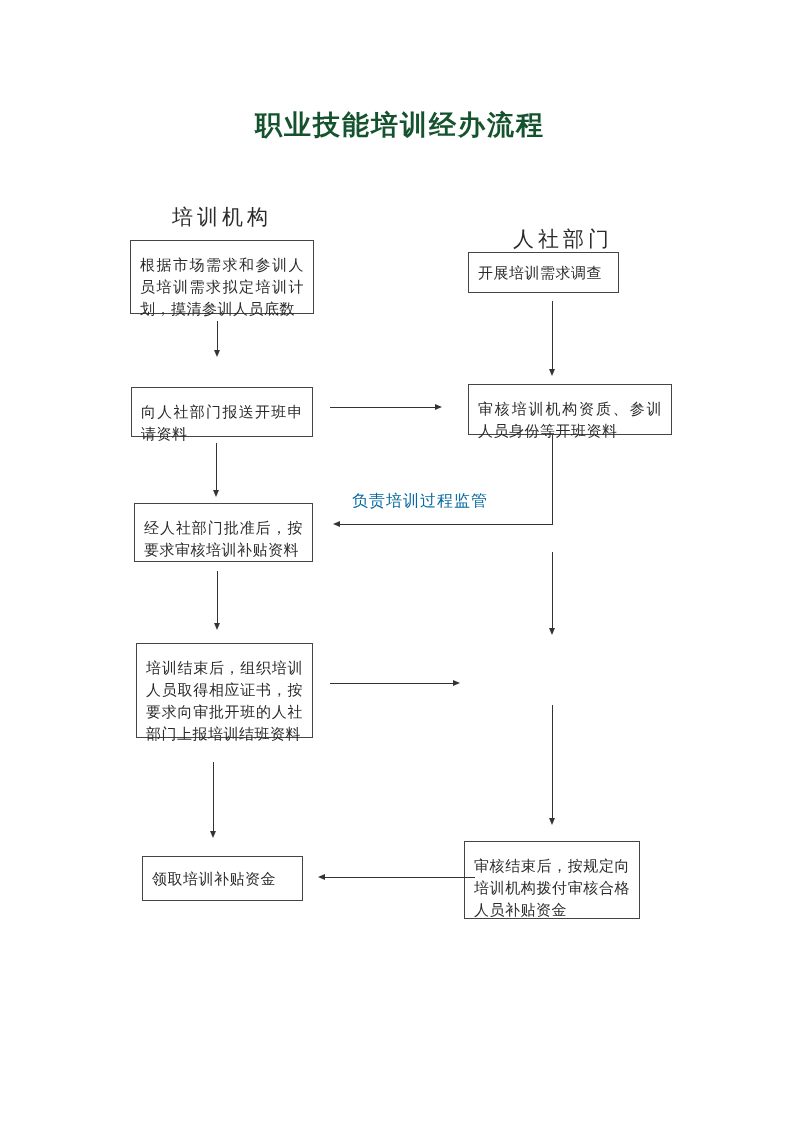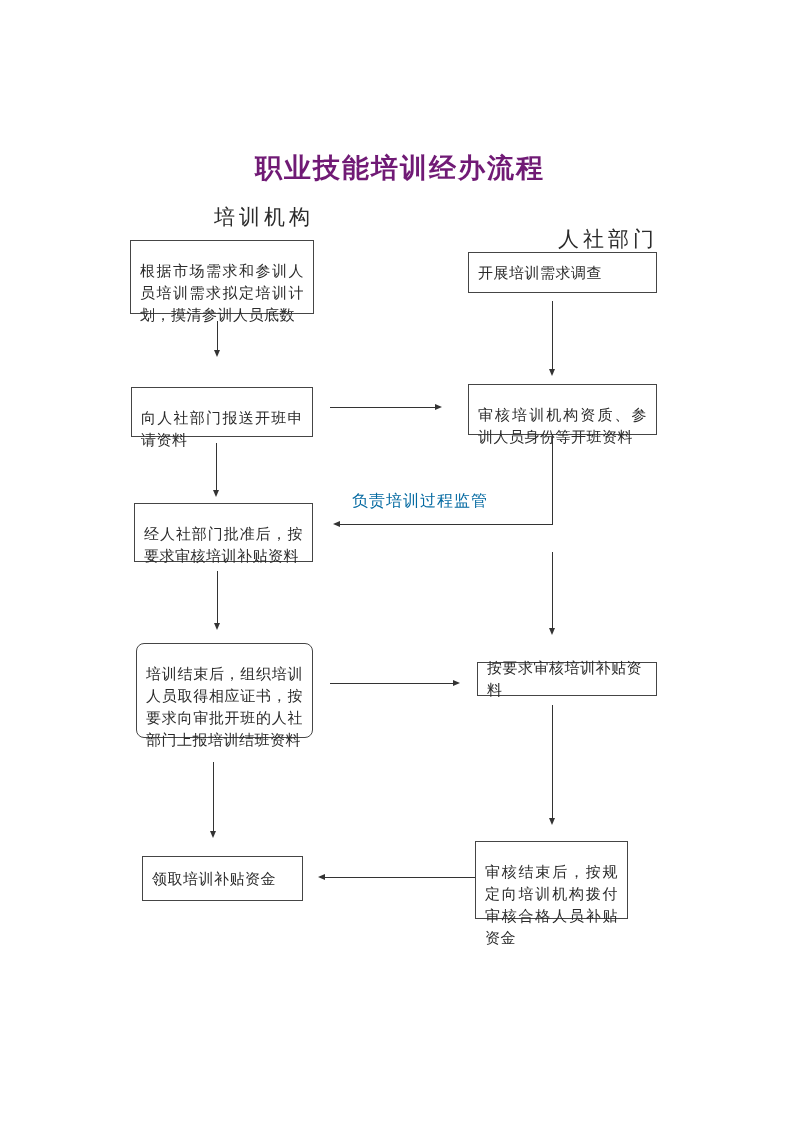--- a/index.html
+++ b/index.html
@@ -15,65 +15,64 @@
   }
   .title {
     position: absolute;
     top: 108px; left: 0; width: 800px;
     text-align: center;
     font-family: "Liberation Sans", "DejaVu Sans", sans-serif;
     font-weight: 700;
     font-size: 27px;
     line-height: 1.3;
     letter-spacing: 2px;
-    color: #701a75;
-    margin-top: 43px;
+    color: #14532d;
   }
   .colhdr {
     position: absolute;
     top: 204px;
     font-family: "DejaVu Serif", "Liberation Serif", serif;
     font-size: 21px;
     line-height: 1.3;
     letter-spacing: 4px;
-    text-align: right;
+    text-align: center;
     color: #2b2b2b;
   }
   .colhdr.left  { left: 130px; width: 184px; }
   .colhdr.right { left: 468px; width: 190px; margin-top: 22px; }
 
   .fbox {
     position: absolute;
     box-sizing: border-box;
     border: 1px solid #454545;
     background: #fff;
     font-size: 15px;
     line-height: 22px;
-    padding: 19px 9px;
+    padding: 13px 9px;
     text-align: justify;
     text-justify: inter-ideograph;
     letter-spacing: 0.5px;
     color: #2b2b2b;
   }
   .fbox.vcenter {
     display: flex;
     align-items: center;
     padding: 0 9px;
     text-align: left;
   }
 
   .box-l1 { left: 130px; top: 240px; width: 184px; height: 74px; }
   .box-l2 { left: 131px; top: 387px; width: 182px; height: 50px; }
   .box-l3 { left: 134px; top: 503px; width: 179px; height: 59px; }
-  .box-l4 { left: 136px; top: 643px; width: 177px; height: 95px; border-radius: 8px; }
+  .box-l4 { left: 136px; top: 643px; width: 177px; height: 95px; }
   .box-l5 { left: 142px; top: 856px; width: 161px; height: 45px; }
-  .box-r1 { left: 468px; top: 252px; width: 189px; height: 41px; }
-  .box-r2 { left: 468px; top: 384px; width: 189px; height: 51px; }
+  .box-r1 { left: 468px; top: 252px; width: 151px; height: 41px; }
+  .box-r2 { left: 468px; top: 384px; width: 204px; height: 51px; }
   .box-r3 { left: 477px; top: 662px; width: 180px; height: 34px; }
-  .box-r4 { left: 475px; top: 841px; width: 153px; height: 78px; }
+  .box-r4 { left: 464px; top: 841px; width: 176px; height: 78px; }
 
   
   .arrow-down, .vline { position: absolute; width: 1px; background: #333; }
   .arrow-down::after {
     content: ""; position: absolute; left: -3px; bottom: -6px;
     width: 0; height: 0;
     border-left: 3.5px solid transparent;
     border-right: 3.5px solid transparent;
     border-top: 7px solid #333;
   }
@@ -130,23 +129,20 @@
   <div class="fbox box-l3">经人社部门批准后，按要求审核培训补贴资料</div>
   <div class="fbox box-l4">培训结束后，组织培训人员取得相应证书，按要求向审批开班的人社部门上报培训结班资料</div>
   <div class="fbox box-l5 vcenter">
     <span>领取培训补贴资金</span>
   </div>
 
   <div class="fbox box-r1 vcenter">
     <span>开展培训需求调查</span>
   </div>
   <div class="fbox box-r2">审核培训机构资质、参训人员身份等开班资料</div>
-  <div class="fbox box-r3 vcenter">
-    <span>按要求审核培训补贴资料</span>
-  </div>
   <div class="fbox box-r4">审核结束后，按规定向培训机构拨付审核合格人员补贴资金</div>
 
   <div class="arrow-down a-l1-l2"></div>
   <div class="arrow-down a-r1-r2"></div>
   <div class="arrow-right a-l2-r2"></div>
   <div class="arrow-down a-l2-l3"></div>
   <div class="vline stem-r2"></div>
   <div class="arrow-left a-r2-l3"></div>
   <div class="arrow-down a-r2-r3"></div>
   <div class="arrow-down a-l3-l4"></div>

